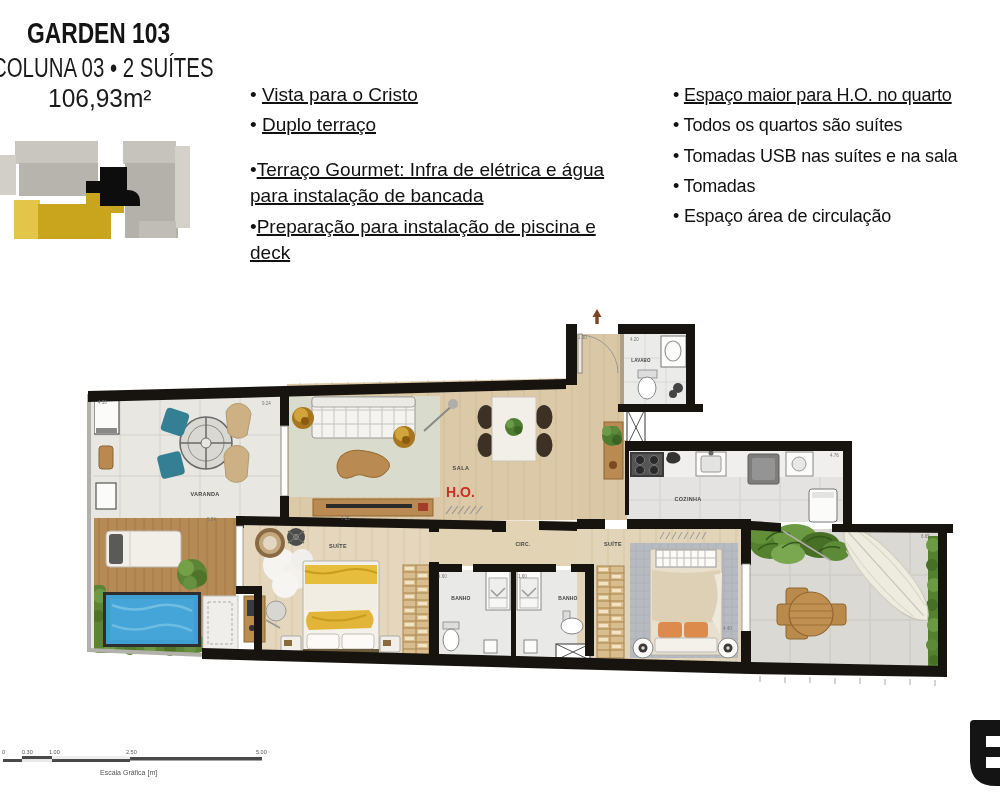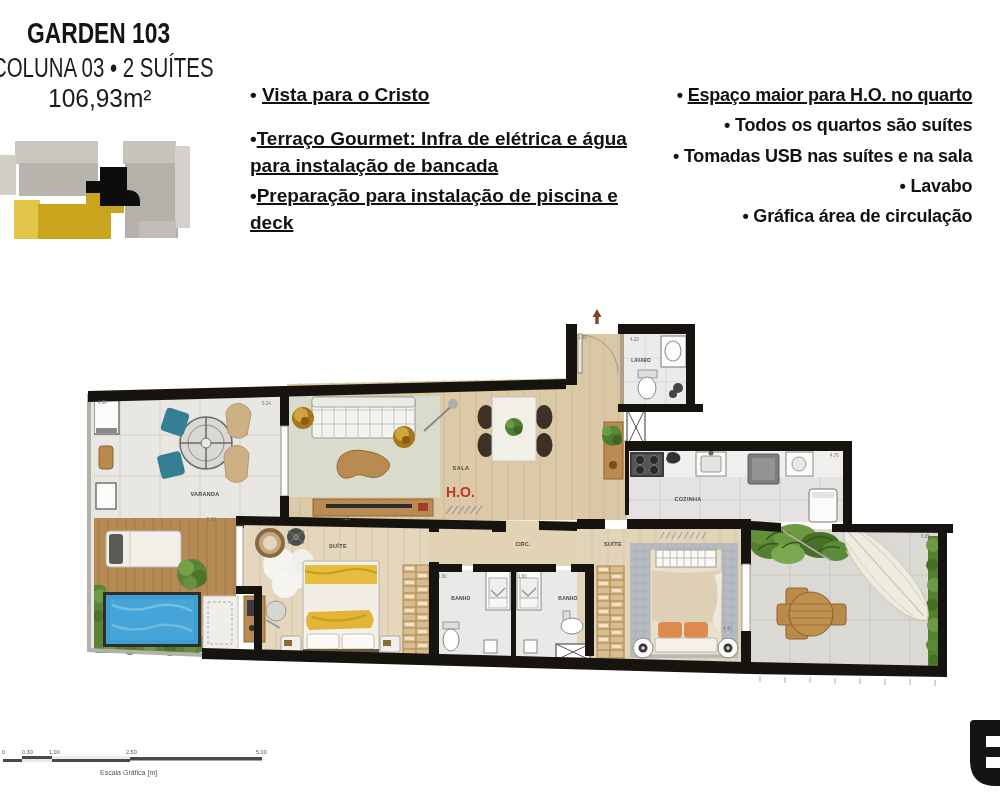--- a/index.html
+++ b/index.html
@@ -1,51 +1,52 @@
 <!DOCTYPE html>
 <html><head>
 <meta charset="utf-8">
 <style>
   html,body{margin:0;padding:0;width:1000px;height:800px;background:#fff;overflow:hidden;}
   body{font-family:"Liberation Sans",sans-serif;position:relative;}
   .abs{position:absolute;}
-  .feat{font-weight:700;color:#111;white-space:nowrap;}
+  .feat{font-weight:400;color:#111;white-space:nowrap;}
   .feat u{text-decoration-thickness:2px;}
 </style>
 </head>
 <body>
 
 <div class="abs" style="left:27px;top:17px;font-size:29px;font-weight:700;color:#141414;white-space:nowrap;transform:scaleX(0.786);transform-origin:0 0;">GARDEN 103</div>
 
 <div class="abs" style="left:-8px;top:53px;font-size:27px;font-weight:400;color:#1a1a1a;white-space:nowrap;transform:scaleX(0.756);transform-origin:0 0;">COLUNA 03 • 2 SUÍTES</div>
 
 <div class="abs" style="left:48px;top:84px;font-size:25px;color:#1a1a1a;white-space:nowrap;transform:scaleX(0.98);transform-origin:0 0;">106,93m²</div>
 
 <div class="abs feat" style="left:250px;top:80px;font-size:19px;line-height:30.3px;letter-spacing:0;">
 
 <div>• <u>Vista para o Cristo</u></div>
 
+<div>• <u>Duplo terraço</u></div>
 
 
 <div style="line-height:26.5px;margin-top:16px;">•<u>Terraço Gourmet: Infra de elétrica e água<br>para instalação de bancada</u></div>
 
 <div style="line-height:26.5px;margin-top:4px;">•<u>Preparação para instalação de piscina e<br>deck</u></div>
 </div>
 
-<div class="abs feat" style="left:673px;top:80px;font-size:18px;line-height:30.3px;letter-spacing:-0.2px;text-align:right;">
+<div class="abs feat" style="left:673px;top:80px;font-size:18px;line-height:30.3px;letter-spacing:-0.2px;">
 
 <div>• <u>Espaço maior para H.O. no quarto</u></div>
 
 <div>• Todos os quartos são suítes</div>
 
 <div>• Tomadas USB nas suítes e na sala</div>
 
-<div>• Lavabo</div>
-
-<div>• Gráfica área de circulação</div>
+<div>• Tomadas</div>
+
+<div>• Espaço área de circulação</div>
 </div>
 
 <svg class="abs" style="left:0;top:0;" width="1000" height="800" viewBox="0 0 1000 800" id="plan">
 
 <g>
 <rect x="90" y="394" width="192" height="124" fill="#e9e7e1"></rect>
 <g stroke="#d3d1cb" stroke-width="1">
 <line x1="120" y1="394" x2="120" y2="518"></line>
         <line x1="160" y1="394" x2="160" y2="518"></line>
         <line x1="200" y1="394" x2="200" y2="518"></line>

